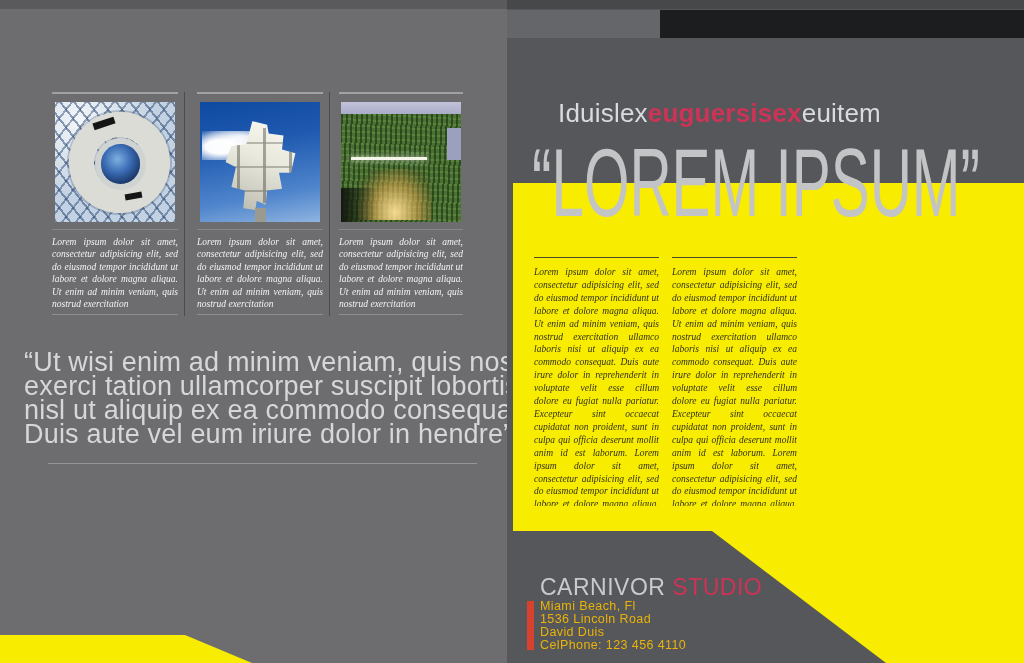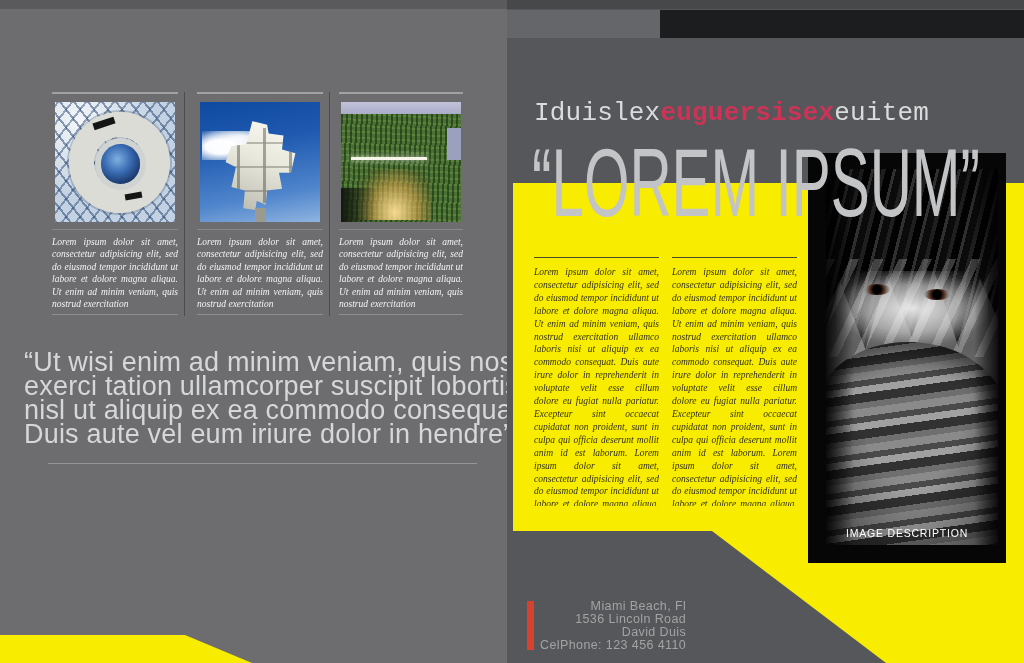--- a/index.html
+++ b/index.html
@@ -87,21 +87,21 @@
 
   
   .wedge { left:0; top:635px; width:252px; height:28px; background:#f8ec00;
     clip-path:polygon(0 0, 185px 0, 252px 28px, 0 28px); }
 
   
   .bar-light { left:507px; top:10px; width:153px; height:28px; background:#65666a; }
   .bar-black { left:660px; top:10px; width:364px; height:28px; background:#1c1d1f; }
 
   
-  .kicker { left:534px; top:98px; font-size:26px; color:#dadbdd; letter-spacing:.2px;font-family:Liberation Mono, monospace; }
+  .kicker { left:558px; top:98px; font-size:26px; color:#dadbdd; letter-spacing:.2px; }
   .kicker .accent { color:#cd3356; font-weight:bold; }
 
   
   .yellow-panel { left:513px; top:183px; width:511px; height:480px; background:#f8ec00; }
   .gray-foot { left:507px; top:531px; width:517px; height:132px; background:#56575a;
     clip-path:polygon(0 0, 205px 0, 379px 132px, 0 132px); }
 
   
   .body-col { top:257px; height:249px; overflow:hidden; border-top:1px solid #4c4b2e; padding-top:8px;
     font-family:"Liberation Serif", serif; font-style:italic;
@@ -137,21 +137,21 @@
   .photo-caption { position:absolute; left:0; right:0; bottom:24px; text-align:center;
     font-size:10.5px; letter-spacing:.8px; color:#fff; }
 
   
   .headline-wrap { left:531px; top:142px; width:452px; height:92px; }
 
   
   .brand { left:540px; top:574px; font-size:23px; letter-spacing:.5px; color:#c9cacc; }
   .brand .suffix { color:#cd3356; }
   .contact-bar { left:527px; top:601px; width:7px; height:49px; background:#d7422e; }
-  .contact { left:540px; top:600px; font-size:12.5px; line-height:12.9px; color:#a3a3a3; letter-spacing:.4px;text-align:right; }
+  .contact { left:540px; top:600px; font-size:12.5px; line-height:12.9px; color:#eab308; letter-spacing:.4px; }
 </style>
 </head>
 <body>
 
 <div id="canvas">
 
   <div class="abs page-left">
 
     <div class="abs gal-col gc1">
       <div class="gal-img i1">
@@ -213,40 +213,26 @@
 
   <div class="abs yellow-panel"></div>
 
   <div class="abs gray-foot"></div>
 
   <div class="abs kicker"><span>Iduislex</span><span class="accent">euguersisex</span><span>euitem</span></div>
 
   <div class="abs body-col bc1">Lorem ipsum dolor sit amet, consectetur adipisicing elit, sed do eiusmod tempor incididunt ut labore et dolore magna aliqua. Ut enim ad minim veniam, quis nostrud exercitation ullamco laboris nisi ut aliquip ex ea commodo consequat. Duis aute irure dolor in reprehenderit in voluptate velit esse cillum dolore eu fugiat nulla pariatur. Excepteur sint occaecat cupidatat non proident, sunt in culpa qui officia deserunt mollit anim id est laborum. Lorem ipsum dolor sit amet, consectetur adipisicing elit, sed do eiusmod tempor incididunt ut labore et dolore magna aliqua. Ut enim ad minim veniam, quis nostrud exercitation.</div>
   <div class="abs body-col bc2">Lorem ipsum dolor sit amet, consectetur adipisicing elit, sed do eiusmod tempor incididunt ut labore et dolore magna aliqua. Ut enim ad minim veniam, quis nostrud exercitation ullamco laboris nisi ut aliquip ex ea commodo consequat. Duis aute irure dolor in reprehenderit in voluptate velit esse cillum dolore eu fugiat nulla pariatur. Excepteur sint occaecat cupidatat non proident, sunt in culpa qui officia deserunt mollit anim id est laborum. Lorem ipsum dolor sit amet, consectetur adipisicing elit, sed do eiusmod tempor incididunt ut labore et dolore magna aliqua. Ut enim ad minim veniam, quis nostrud exercitation.</div>
 
-  <div class="abs photo-frame">
-    <div class="photo-inner">
-      <div class="ph-base"></div>
-      <div class="ph-hair"></div>
-      <div class="ph-light"></div>
-      <div class="ph-streak"></div>
-      <div class="ph-eye l"></div>
-      <div class="ph-eye r"></div>
-      <div class="ph-scarf"></div>
-      <div class="ph-edge-l"></div>
-      <div class="ph-edge-r"></div>
-      <div class="ph-vignette"></div>
-    </div>
-    <div class="photo-caption">IMAGE DESCRIPTION</div>
-  </div>
 
   <svg class="abs headline-wrap" width="452" height="92" viewBox="0 0 452 92">
     <text x="1" y="74" font-family="Liberation Sans, sans-serif" font-size="97" fill="#c3c4c6" textLength="448" lengthAdjust="spacingAndGlyphs">“LOREM IPSUM”</text>
   </svg>
 
+  <div class="abs brand"><span>CARNIVOR </span><span class="suffix">STUDIO</span></div>
   <div class="abs contact-bar"></div>
   <div class="abs contact">
     <div>Miami Beach, Fl</div>
     <div>1536 Lincoln Road</div>
     <div>David Duis</div>
     <div>CelPhone: 123 456 4110</div>
   </div>
 
   <div class="abs top-shade"></div>
 </div>

